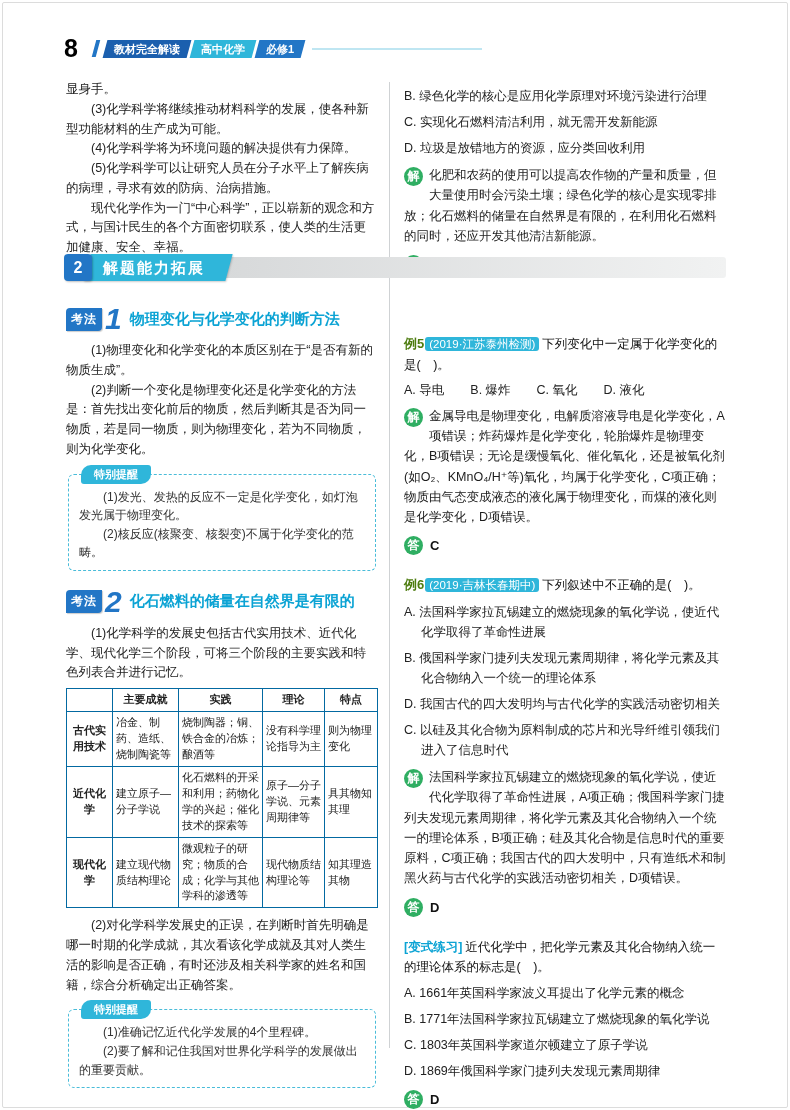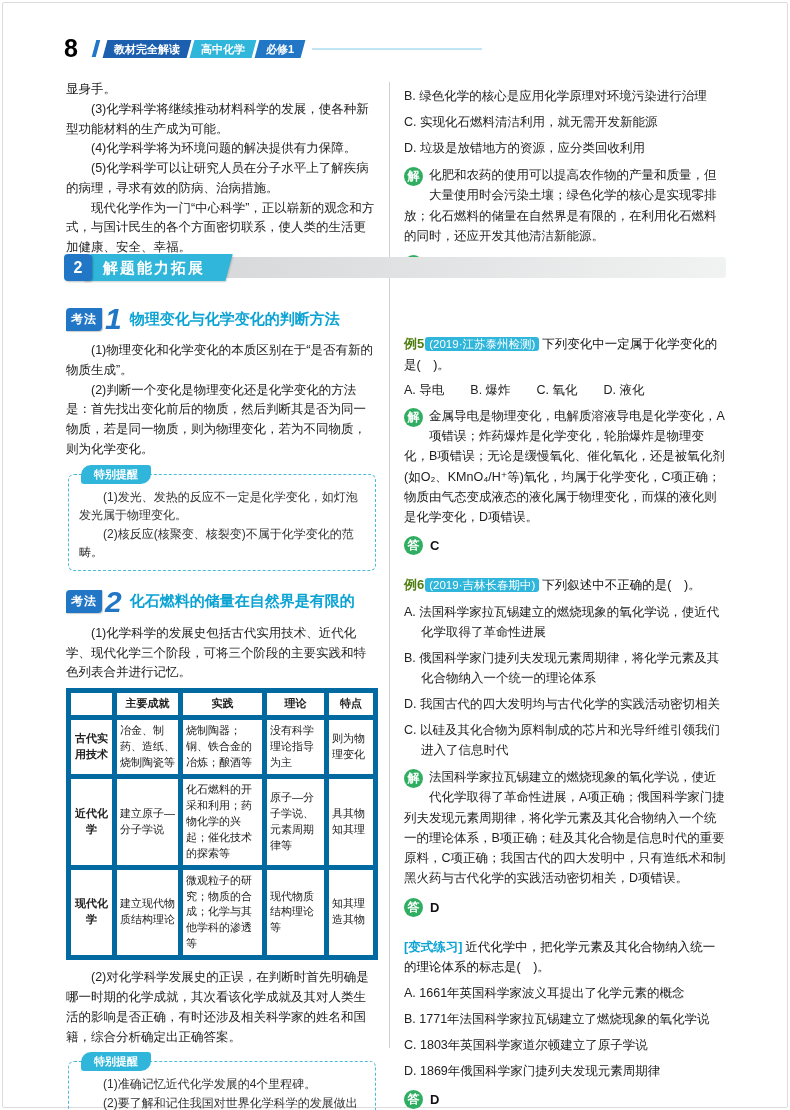--- a/index.html
+++ b/index.html
@@ -49,21 +49,21 @@
   .kaofa-num { font-size:30px; font-weight:bold; font-style:italic; color:#2276c6; margin:0 8px 0 3px; line-height:1; }
   .kaofa-title { font-size:15px; font-weight:bold; color:#0ba3d4; }
 
   
   .reminder { position:relative; border:1.5px dashed #49bcd9; border-radius:6px; margin:14px 2px 16px; padding:13px 10px 8px; }
   .reminder-tag { position:absolute; top:-10px; left:12px; background:#2fb6da; color:#fff; font-size:11px; font-weight:bold; padding:2px 13px; border-radius:10px 3px 10px 3px; }
   .rem-text { font-size:12px; line-height:1.55; color:#333; text-indent:2em; }
 
   
   table.dev { border-collapse:collapse; width:100%; margin:5px 0 8px; table-layout:fixed; }
-  .dev th, .dev td { border:5px solid #0369a1; font-size:11px; line-height:1.45; padding:3px 3px; color:#222; vertical-align:middle; }
+  .dev th, .dev td { border:1px solid #0369a1; font-size:11px; line-height:1.45; padding:3px 3px; color:#222; vertical-align:middle; }
   .dev th { font-weight:bold; text-align:center; }
   .dev td.stage { text-align:center; font-weight:bold; }
 
   
   .example { margin-bottom:20px; }
   .ex-head { font-size:12.5px; line-height:1.6; color:#111; }
   .ex-num { font-weight:bold; color:#4d7c0f; font-size:13px; margin-right:1px; }
   .ex-src { background:#2fb6da; color:#fff; font-size:11.5px; padding:1px 4px; border-radius:3px; margin-right:3px; }
   .inline-options { display:flex; font-size:12.5px; color:#222; margin-top:7px; }
   .inline-options span { margin-right:26px; }

